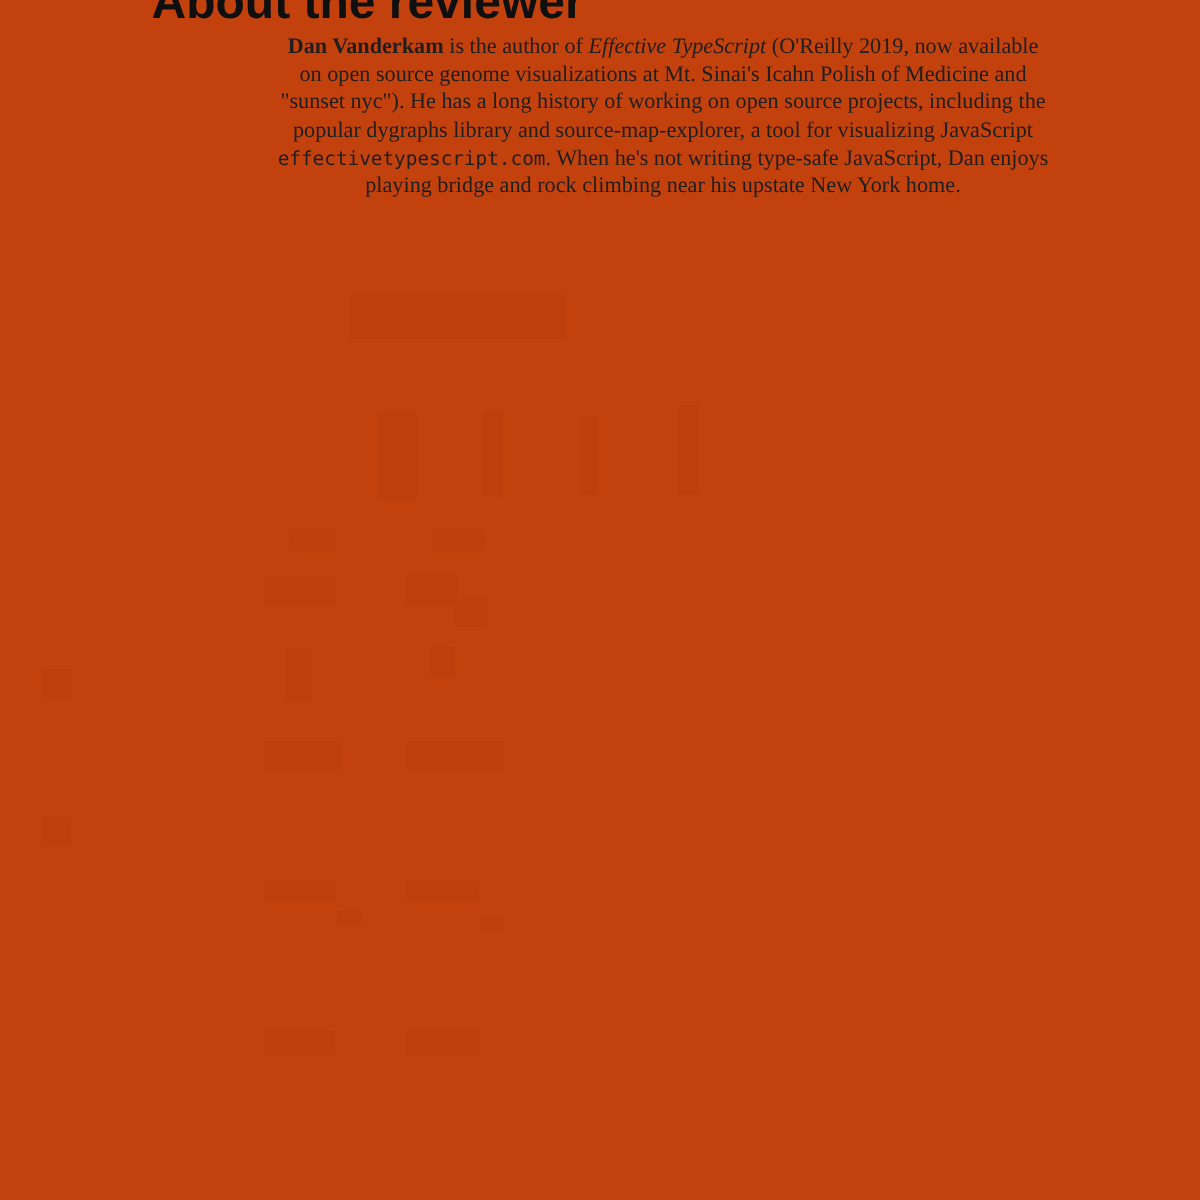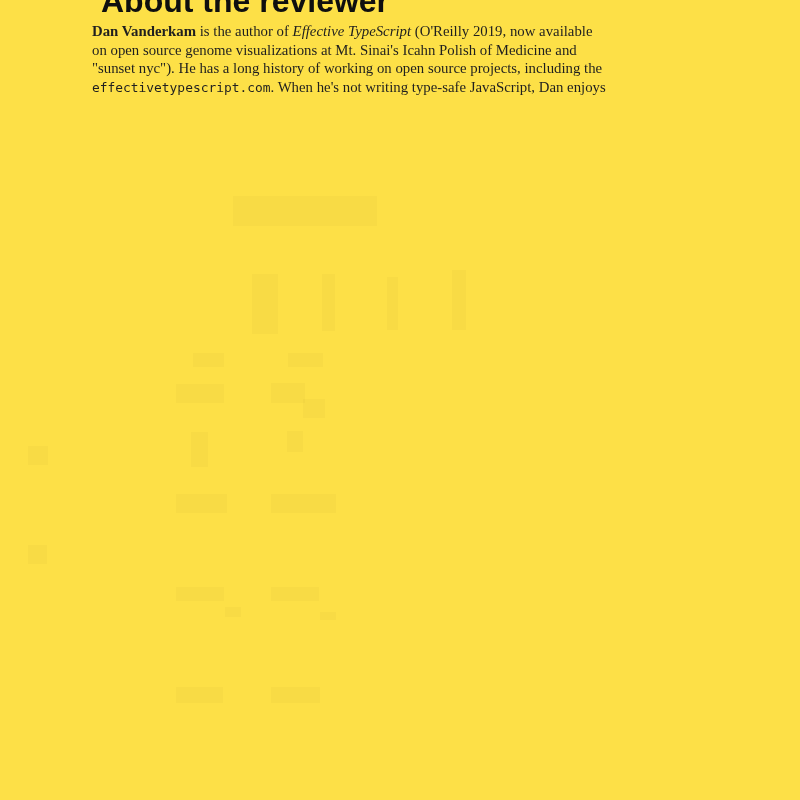--- a/index.html
+++ b/index.html
@@ -23,26 +23,27 @@
     font-weight: bold;
     font-size: 32px;
     line-height: 1;
     letter-spacing: 0px;
     white-space: nowrap;
     color: #0f0f0f;
   }
 
   .bio {
     position: absolute;
-    left: 92px;
+    left: 112px;
     top: 22px;
     width: 660px;
     font-size: 14.8px;
     line-height: 18.7px;
     color: #1f1f1f;
+    text-align: center;
   }
 
   .bio .line {
     white-space: nowrap;
     height: 18.7px;
   }
 
   .seg-bold   { font-weight: bold; }
   .seg-italic { font-style: italic; }
   .seg-mono   { font-family: "DejaVu Sans Mono", monospace; font-size: 12.9px; }
@@ -50,29 +51,31 @@
   
   .ghost {
     position: absolute;
     background: rgba(0, 0, 0, 0.018);
     pointer-events: none;
   }
 </style>
 </head>
 <body>
 
-<div class="page" style="background: #fde047;">
+<div class="page" style="background: #c2410c;">
 
   <h1 class="heading" style="color: rgb(15, 15, 15);">About the reviewer</h1>
 
   <div class="bio" id="bio" style="color: rgb(31, 31, 31);">
       <div class="line"><span class="seg-bold">Dan Vanderkam</span><span> is the author of </span><span class="seg-italic">Effective TypeScript</span><span> (O'Reilly 2019, now available</span></div>
       <div class="line"><span>on open source genome visualizations at Mt. Sinai's Icahn Polish of Medicine and</span></div>
       <div class="line"><span>"sunset nyc"). He has a long history of working on open source projects, including the</span></div>
+      <div class="line"><span>popular dygraphs library and source-map-explorer, a tool for visualizing JavaScript</span></div>
       <div class="line"><span class="seg-mono">effectivetypescript.com</span><span>. When he's not writing type-safe JavaScript, Dan enjoys</span></div>
+      <div class="line"><span>playing bridge and rock climbing near his upstate New York home.</span></div>
     </div>
 
 <div class="ghost" style="left: 233px; top: 196px; width: 144px; height: 30px;"></div>
     <div class="ghost" style="left: 252px; top: 274px; width: 26px; height: 60px;"></div>
     <div class="ghost" style="left: 322px; top: 274px; width: 13px; height: 57px;"></div>
     <div class="ghost" style="left: 387px; top: 277px; width: 11px; height: 53px;"></div>
     <div class="ghost" style="left: 452px; top: 270px; width: 14px; height: 60px;"></div>
     <div class="ghost" style="left: 193px; top: 353px; width: 31px; height: 14px;"></div>
     <div class="ghost" style="left: 288px; top: 353px; width: 35px; height: 14px;"></div>
     <div class="ghost" style="left: 176px; top: 384px; width: 48px; height: 19px;"></div>

